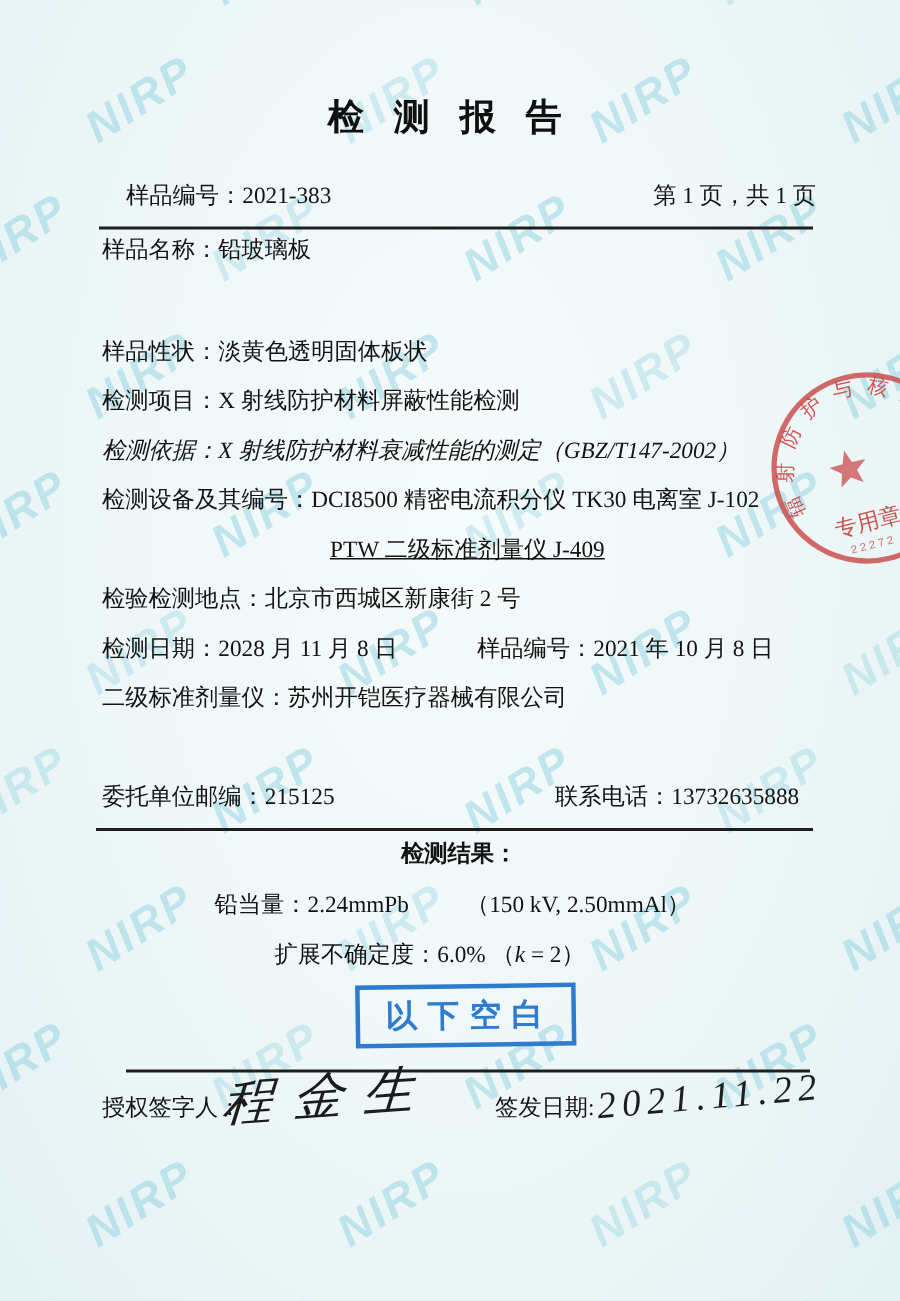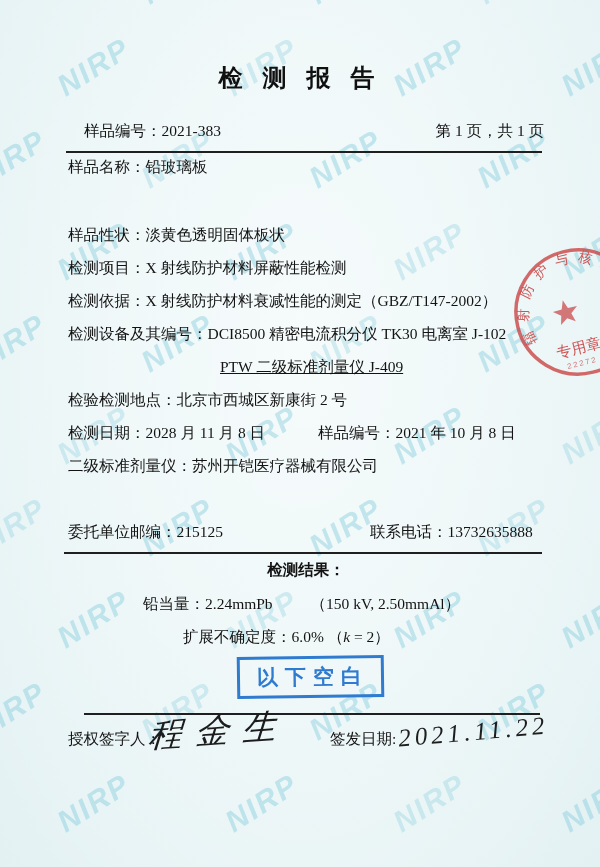--- a/index.html
+++ b/index.html
@@ -127,21 +127,21 @@
 
 
     <div class="row" style="top:224px;">
       <span>样品性状：</span><span>淡黄色透明固体板状</span>
     </div>
 
     <div class="row" style="top:257px;">
       <span>检测项目：</span><span>X 射线防护材料屏蔽性能检测</span>
     </div>
 
-    <div class="row" style="top:290px;">
+    <div class="row" style="top:290px;font-style:italic;">
       <span>检测依据：</span><span>X 射线防护材料衰减性能的测定（GBZ/T147-2002）</span>
     </div>
 
     <div class="row" style="top:323px;">
       <span>检测设备及其编号：</span><span>DCI8500 精密电流积分仪 TK30 电离室 J-102</span>
     </div>
 
     <div class="row" style="top:356px;">
       <span class="seg2" style="left:152px;text-decoration:underline;">PTW 二级标准剂量仪 J-409</span>
     </div>

